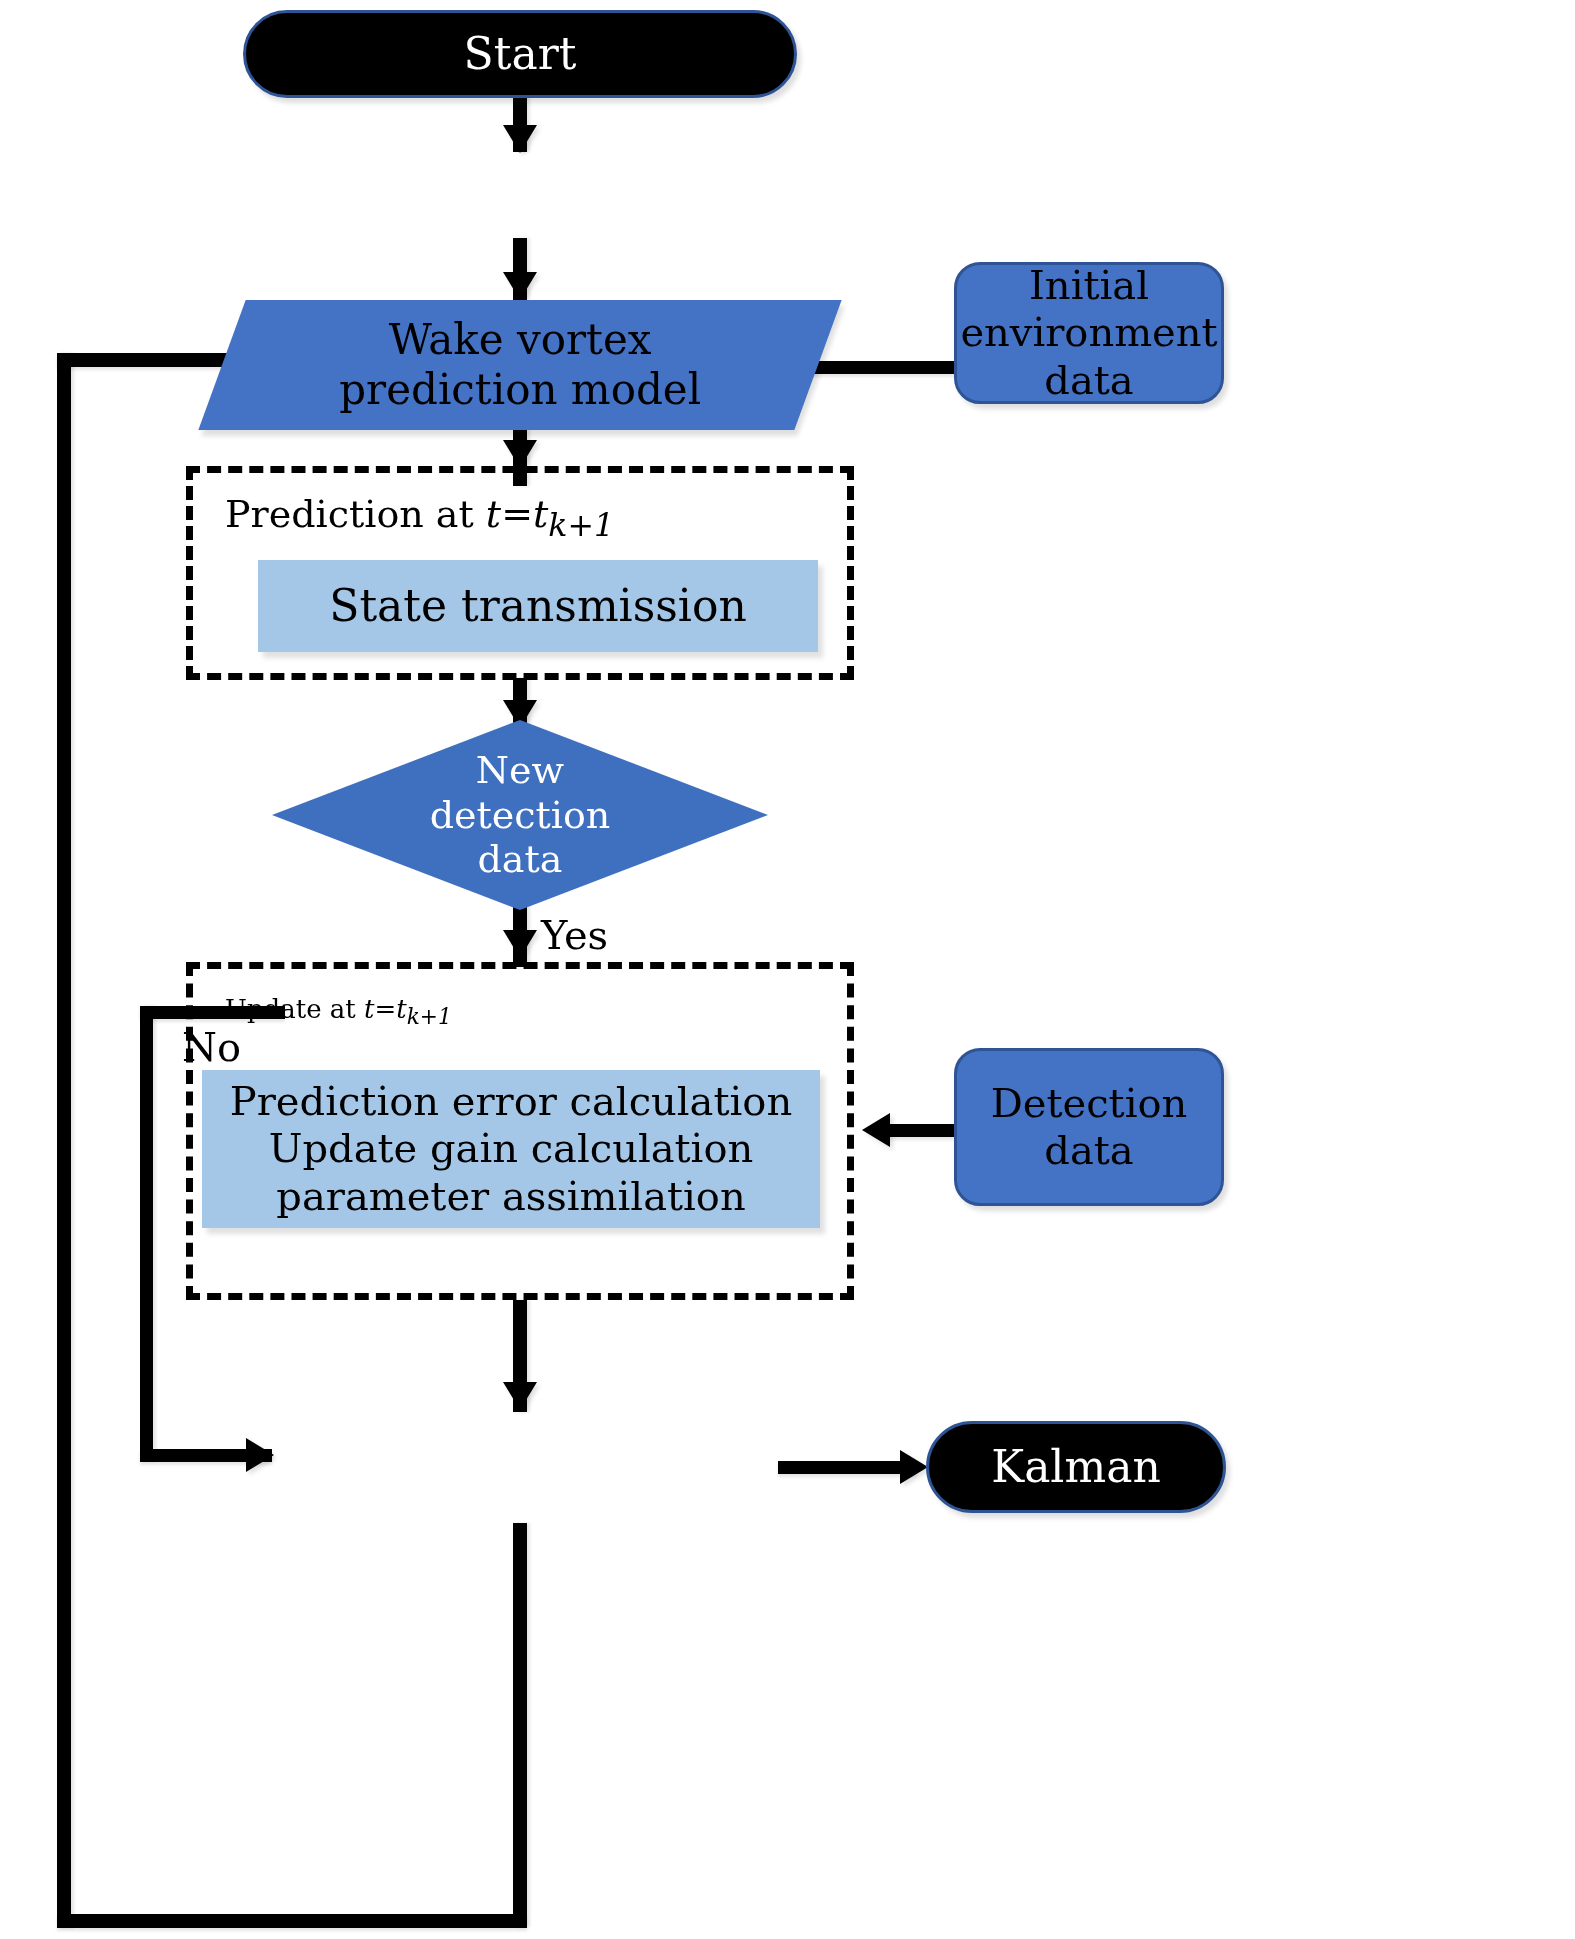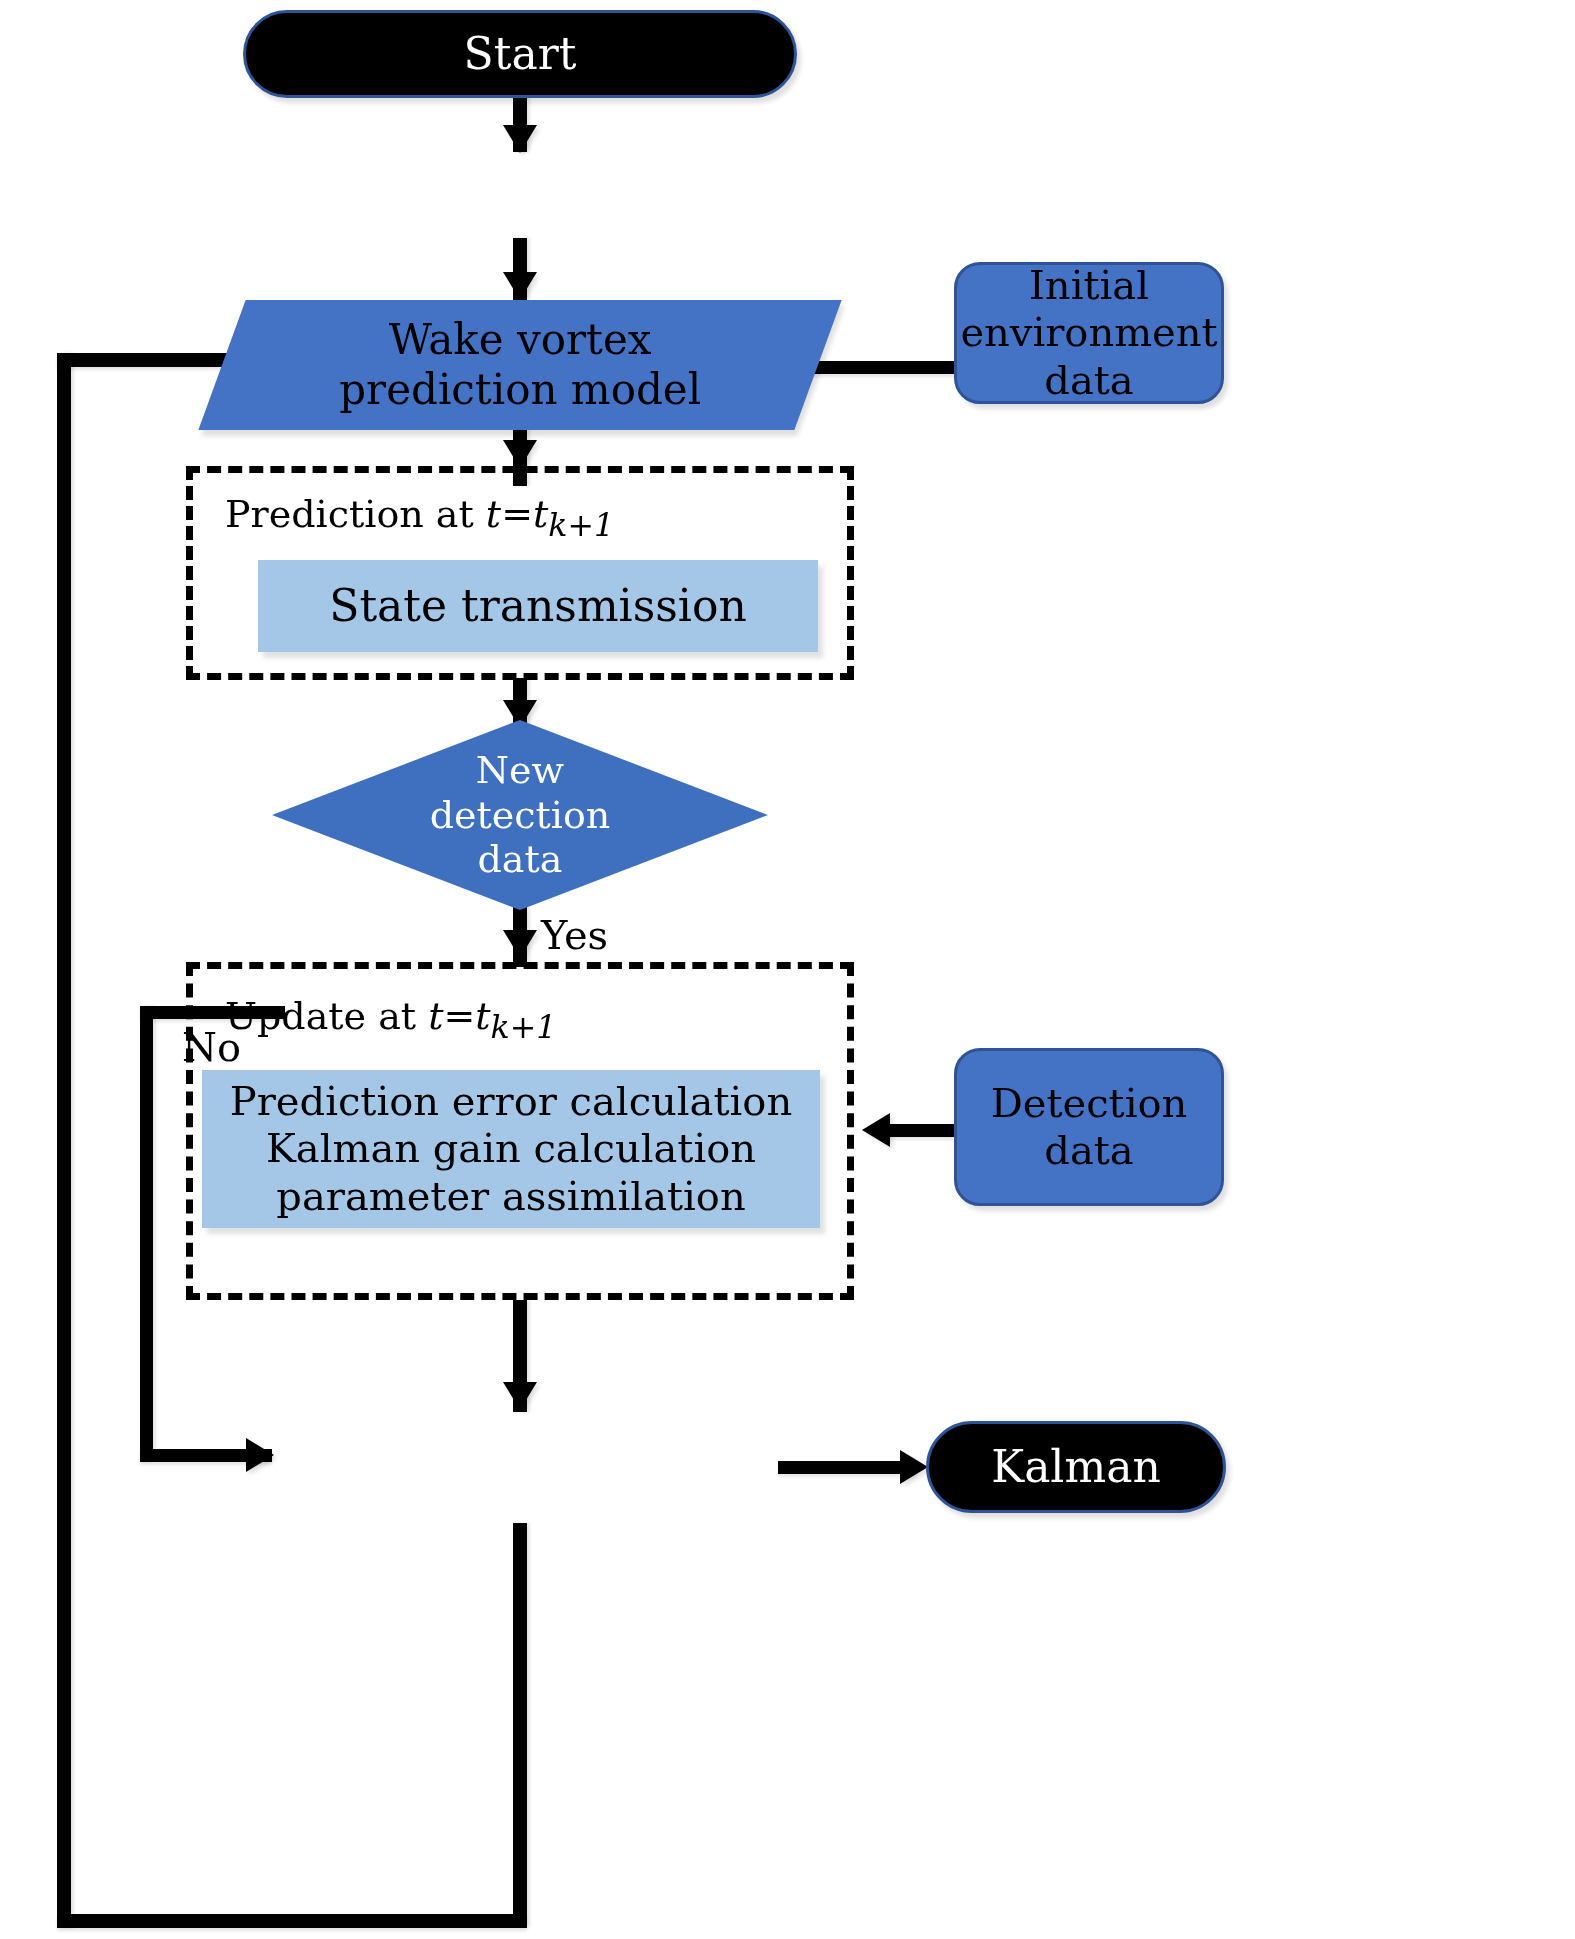--- a/index.html
+++ b/index.html
@@ -174,21 +174,21 @@
   <div class="arrow right" style="left:232px; top:343px;"></div>
 
   <div class="dashed-group" style="left:186px; top:466px; width:668px; height:214px;"></div>
 
   <div class="dashed-group" style="left:186px; top:962px; width:668px; height:338px;"></div>
 
   <div class="group-title" style="left:225px; top:492px; font-size:38px;">
     <span>Prediction at </span><span class="mathit">t</span><span class="mathit">=</span><span class="mathit">t</span><sub class="mathit">k+1</sub>
   </div>
 
-  <div class="group-title" style="left:225px; top:994px; font-size:38px;">
+  <div class="group-title" style="left:225px; top:994px; font-size:26px;">
     <span>Update at </span><span class="mathit">t</span><span class="mathit">=</span><span class="mathit">t</span><sub class="mathit">k+1</sub>
   </div>
 
   <div class="node terminator" style="left:243px; top:10px; width:554px; height:88px; font-size:44px;">
     <span class="lbl">Start</span>
   </div>
 
 
   <div class="node parallelogram" style="left:222px; top:300px; width:596px; height:130px; font-size:42px;">
     <span class="lbl">
@@ -220,21 +220,21 @@
     </div>
   </div>
 
   <div class="edge-label" style="left:182px; top:1024px; font-size:40px;">No</div>
 
   <div class="edge-label" style="left:541px; top:912px; font-size:40px;">Yes</div>
 
   <div class="node process-light" style="left:202px; top:1070px; width:618px; height:158px; font-size:40px;">
     <span class="lbl">
       <span>Prediction error calculation</span><br>
-      <span>Kalman gain calculation</span><br>
+      <span>Update gain calculation</span><br>
       <span>parameter assimilation</span>
     </span>
   </div>
 
   <div class="node data-box" style="left:954px; top:1048px; width:270px; height:158px; font-size:40px;">
     <span class="lbl">
       <span>Detection</span><br>
       <span>data</span>
     </span>
   </div>

